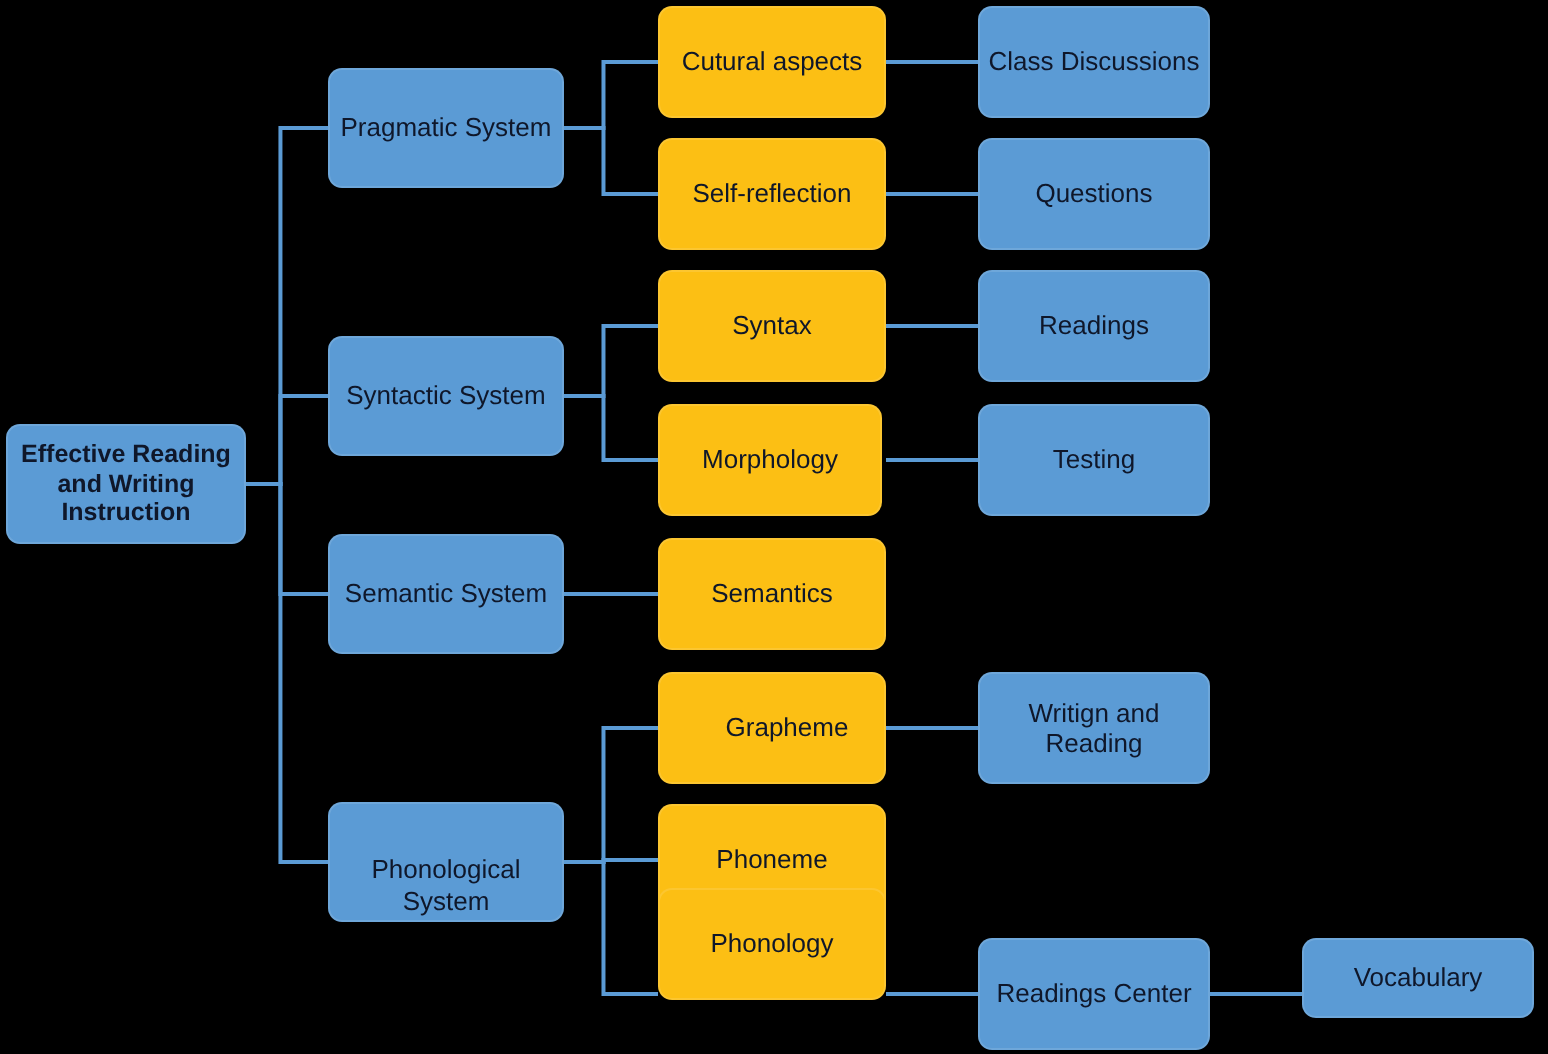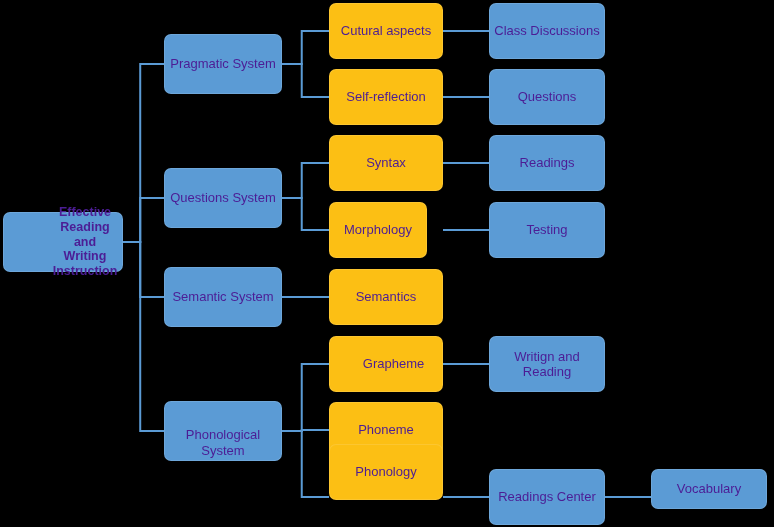--- a/index.html
+++ b/index.html
@@ -24,21 +24,21 @@
     pointer-events: none;
   }
   .node {
     position: absolute;
     box-sizing: border-box;
     border-radius: 7px;
     display: flex;
     align-items: center;
     justify-content: center;
     text-align: center;
-    color: #4c1d95;
+    color: #0f172a;
     font-size: 13px;
     line-height: 1.18;
     padding: 2px 4px;
     border: 1px solid rgba(255,255,255,0.12);
   }
   .node.blue {
     background: #5b9bd5;
   }
   .node.gold {
     background: #fcbf14;
@@ -72,45 +72,45 @@
       <path d="M 282 431 L 301.74 431 L 301.74 497 L 329 497" fill="none" stroke="#5b9bd5" stroke-width="2"></path>
       <path d="M 443 31 L 462.32 31 L 462.32 31 L 489 31" fill="none" stroke="#5b9bd5" stroke-width="2"></path>
       <path d="M 443 97 L 462.32 97 L 462.32 97 L 489 97" fill="none" stroke="#5b9bd5" stroke-width="2"></path>
       <path d="M 443 163 L 462.32 163 L 462.32 163 L 489 163" fill="none" stroke="#5b9bd5" stroke-width="2"></path>
       <path d="M 443 230 L 462.32 230 L 462.32 230 L 489 230" fill="none" stroke="#5b9bd5" stroke-width="2"></path>
       <path d="M 443 364 L 462.32 364 L 462.32 364 L 489 364" fill="none" stroke="#5b9bd5" stroke-width="2"></path>
       <path d="M 443 497 L 462.32 497 L 462.32 497 L 489 497" fill="none" stroke="#5b9bd5" stroke-width="2"></path>
       <path d="M 605 497 L 624.32 497 L 624.32 497 L 651 497" fill="none" stroke="#5b9bd5" stroke-width="2"></path>
     </svg>
   <div id="nodes">
-      <div class="node root" style="left: 3px; top: 212px; width: 120px; height: 60px; padding-left: 48px;">
+      <div class="node root" style="left: 3px; top: 212px; width: 120px; height: 60px;">
         <span class="node-label">Effective Reading and Writing Instruction</span>
       </div>
       <div class="node blue" style="left: 164px; top: 34px; width: 118px; height: 60px;">
         <span class="node-label">Pragmatic System</span>
       </div>
       <div class="node blue" style="left: 164px; top: 168px; width: 118px; height: 60px;">
-        <span class="node-label">Questions System</span>
+        <span class="node-label">Syntactic System</span>
       </div>
       <div class="node blue" style="left: 164px; top: 267px; width: 118px; height: 60px;">
         <span class="node-label">Semantic System</span>
       </div>
       <div class="node blue" style="left: 164px; top: 401px; width: 118px; height: 60px; align-items: flex-end;">
         <span class="node-label">Phonological System</span>
       </div>
       <div class="node gold" style="left: 329px; top: 3px; width: 114px; height: 56px;">
         <span class="node-label">Cutural aspects</span>
       </div>
       <div class="node gold" style="left: 329px; top: 69px; width: 114px; height: 56px;">
         <span class="node-label">Self-reflection</span>
       </div>
       <div class="node gold" style="left: 329px; top: 135px; width: 114px; height: 56px;">
         <span class="node-label">Syntax</span>
       </div>
-      <div class="node gold" style="left: 329px; top: 202px; width: 98px; height: 56px;">
+      <div class="node gold" style="left: 329px; top: 202px; width: 112px; height: 56px;">
         <span class="node-label">Morphology</span>
       </div>
       <div class="node gold" style="left: 329px; top: 269px; width: 114px; height: 56px;">
         <span class="node-label">Semantics</span>
       </div>
       <div class="node gold" style="left: 329px; top: 336px; width: 114px; height: 56px; padding-left: 19px;">
         <span class="node-label">Grapheme</span>
       </div>
       <div class="node gold" style="left: 329px; top: 402px; width: 114px; height: 56px;">
         <span class="node-label">Phoneme</span>

